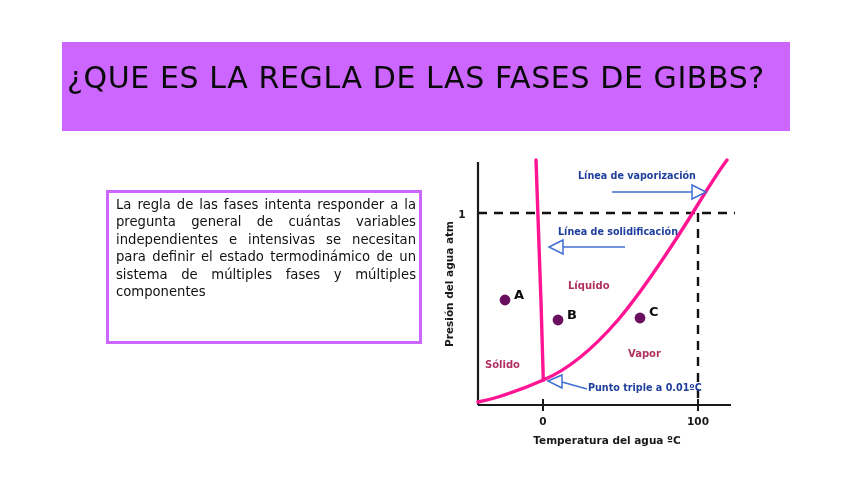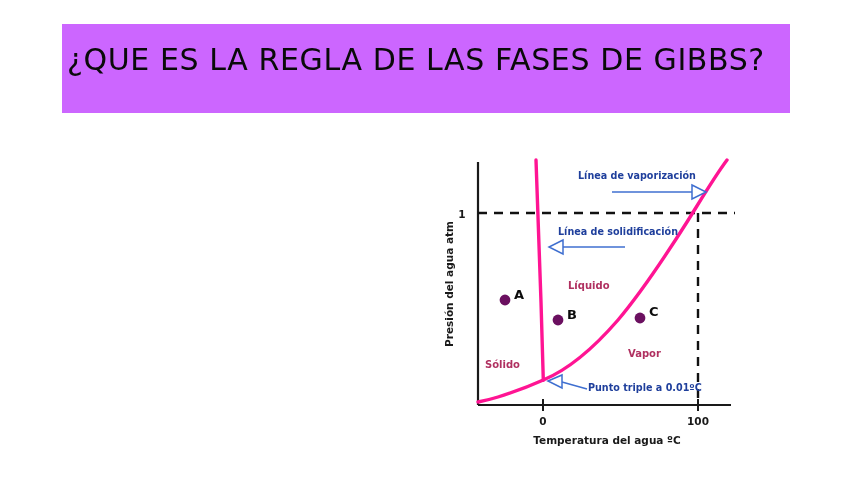--- a/index.html
+++ b/index.html
@@ -7,21 +7,21 @@
     width:848px;height:477px;
     background:#ffffff;
     font-family:"Liberation Sans",sans-serif;
     overflow:hidden;
     position:relative;
   }
   #slide{position:absolute;left:0;top:0;width:848px;height:477px;background:#fff;}
 
   
   #title-banner{
-    position:absolute;left:62px;top:24px;width:728px;height:89px;
+    position:absolute;left:62px;top:42px;width:728px;height:89px;
     background:#cc66ff;
   }
   #title-text{
     position:absolute;left:5px;top:16px;width:718px;
     font-family:"DejaVu Sans",sans-serif;
     font-size:30px;
     font-weight:400;
     letter-spacing:0.6px;
     color:#0a0a0a;
     white-space:nowrap;
@@ -76,20 +76,23 @@
 </style>
 </head>
 <body>
 
 <div id="slide">
 
   <div id="title-banner">
     <div id="title-text">¿QUE ES LA REGLA DE LAS FASES DE GIBBS?</div>
   </div>
 
+  <div id="text-box">
+    <div id="text-box-paragraph">La regla de las fases intenta responder a la pregunta general de cuántas variables independientes e intensivas se necesitan para definir el estado termodinámico de un sistema de múltiples fases y múltiples componentes</div>
+  </div>
 
   <div id="phase-diagram">
     <svg width="305" height="300" viewBox="0 0 305 300">
 
       <g>
         <line x1="38" y1="10" x2="38" y2="253" stroke="#1a1a1a" stroke-width="2.2"></line>
         <line x1="38" y1="253" x2="291" y2="253" stroke="#1a1a1a" stroke-width="2.2"></line>
 
         <line x1="103" y1="247" x2="103" y2="259" stroke="#1a1a1a" stroke-width="2"></line>
         <line x1="258" y1="247" x2="258" y2="259" stroke="#1a1a1a" stroke-width="2"></line>

